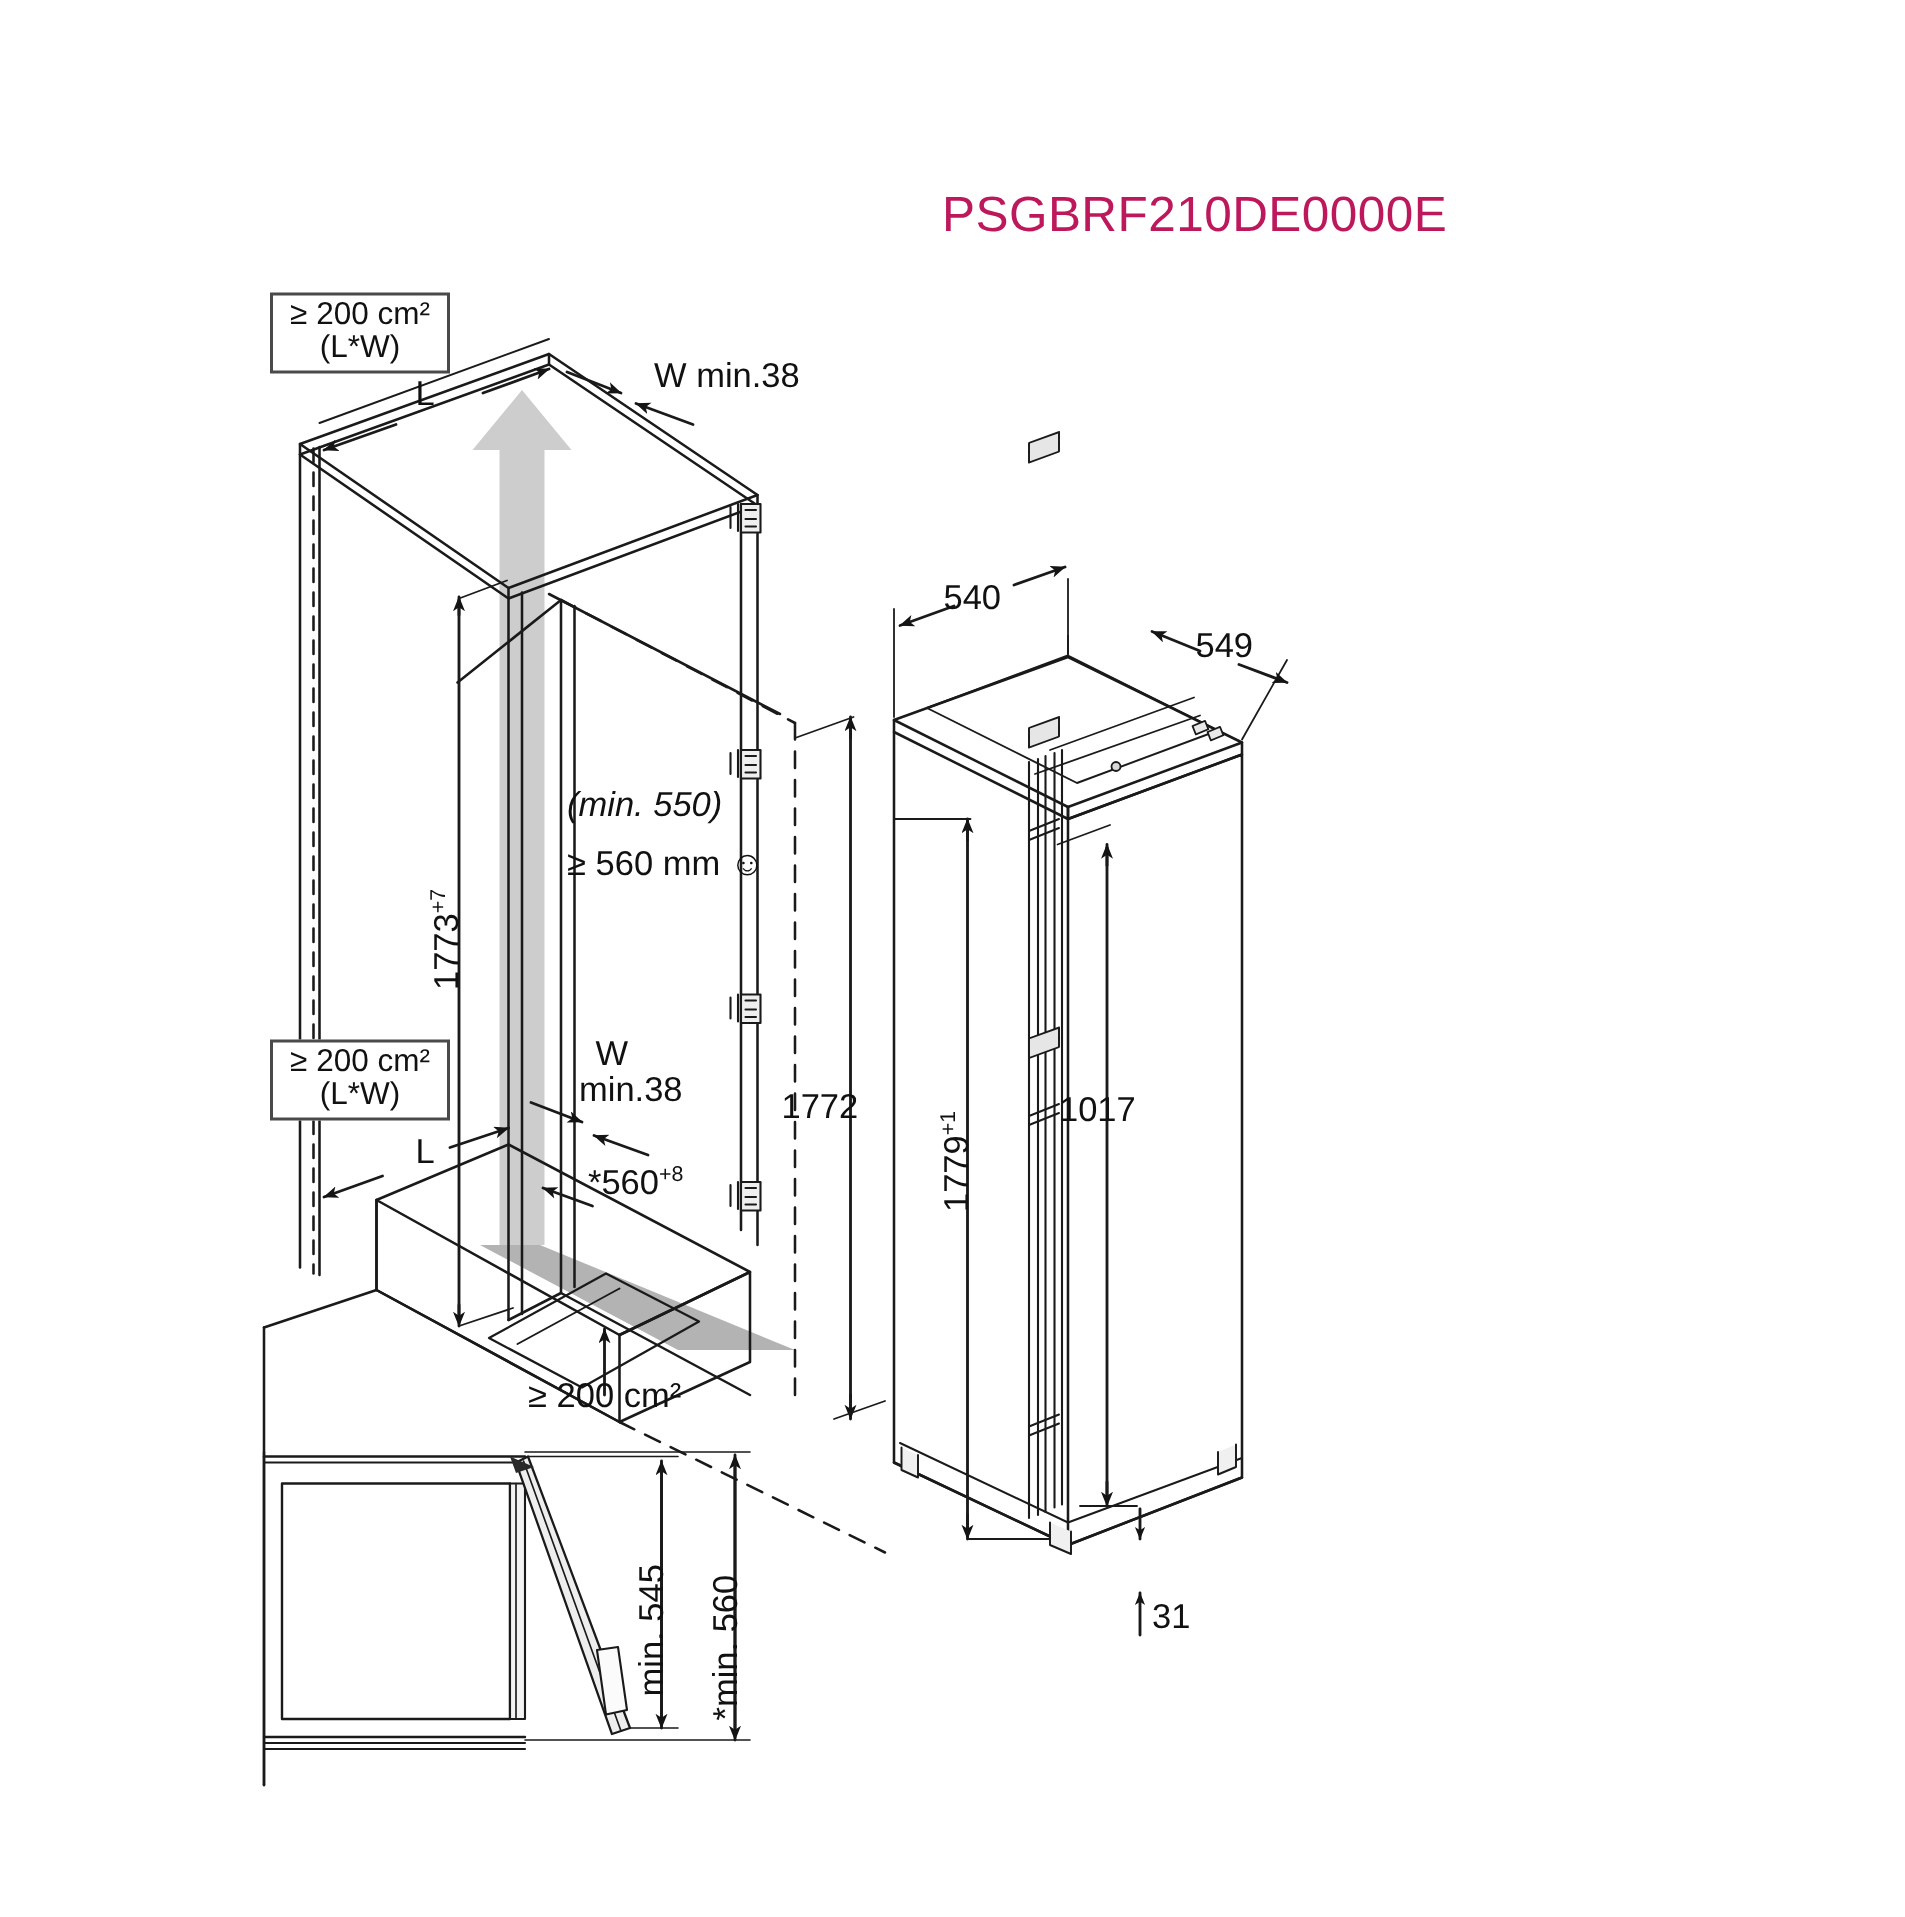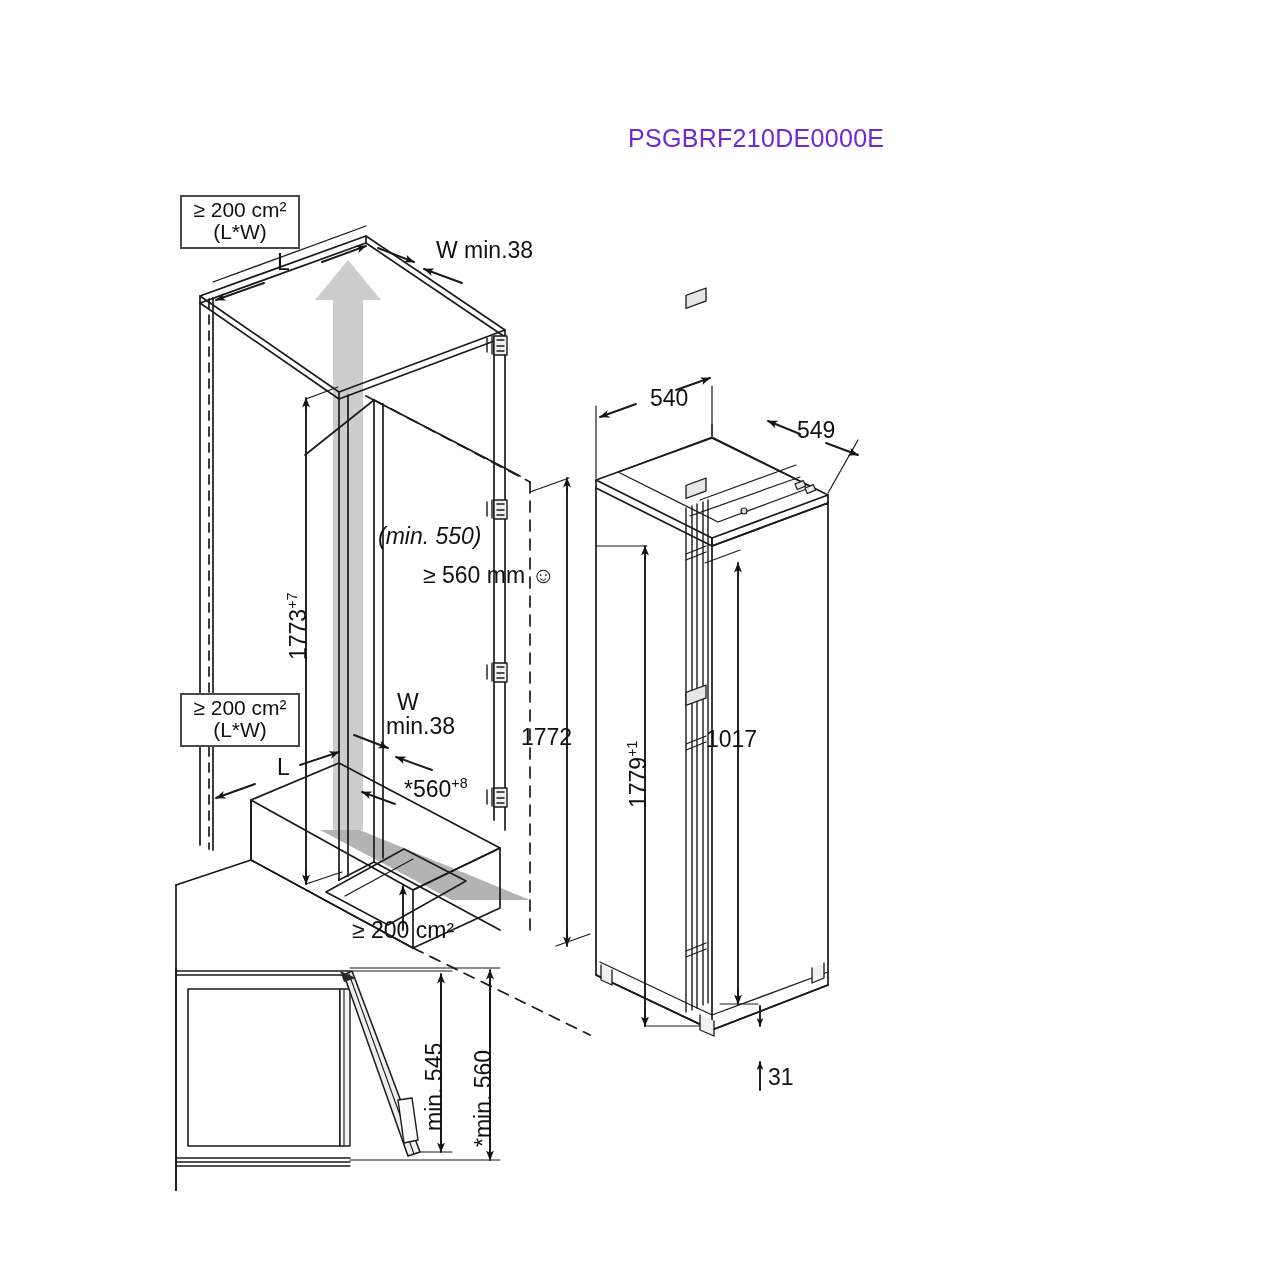--- a/index.html
+++ b/index.html
@@ -22,23 +22,23 @@
     position: absolute;
     left: 0;
     top: 0;
     width: 1270px;
     height: 1278px;
   }
   .title {
     position: absolute;
     left: 628px;
     top: 124px;
-    font-size: 25px;
+    font-size: 33px;
     letter-spacing: 0.3px;
-    color: #6d28d9;
+    color: #be185d;
     white-space: nowrap;
   }
   
   .lbl {
     position: absolute;
     font-family: "Liberation Sans", sans-serif;
     color: #111111;
     white-space: nowrap;
     line-height: 1.08;
   }
@@ -318,37 +318,37 @@
   <div class="lbl big" style="left:277px; top:250px;">L</div>
 
   <div class="lbl big" style="left:277px; top:755px;">L</div>
 
   <div class="lbl big" style="left:436px; top:238px;">W min.38</div>
 
   <div class="lbl big" style="left:397px; top:690px;">W</div>
   <div class="lbl big" style="left:386px; top:714px;">min.38</div>
 
   <div class="lbl big" style="left:378px; top:524px;font-style:italic;">(min. 550)</div>
-  <div class="lbl big" style="left:378px; top:563px;margin-left:45px;">≥ 560 mm ☺</div>
+  <div class="lbl big" style="left:378px; top:563px;">≥ 560 mm ☺</div>
 
   <div class="lbl big vert" style="left:285px; top:660px;">
     <span>1773</span><span class="sup">+7</span>
   </div>
 
-  <div class="lbl big" style="left:404px; top:776px;">
+  <div class="lbl big" style="left:392px; top:776px;">
     <span>*560</span><span class="sup">+8</span>
   </div>
 
   <div class="lbl big" style="left:521px; top:725px;text-align:center;">
     <span>1772</span>
   </div>
 
   <div class="lbl big" style="left:352px; top:918px;">≥ 200 cm²</div>
 
-  <div class="lbl big" style="left:629px; top:386px;margin-left:21px;">
+  <div class="lbl big" style="left:629px; top:386px;">
     <span>540</span>
   </div>
 
   <div class="lbl big" style="left:797px; top:418px;">
     <span>549</span>
   </div>
 
   <div class="lbl big vert" style="left:625px; top:808px;">
     <span>1779</span><span class="sup">+1</span>
   </div>

